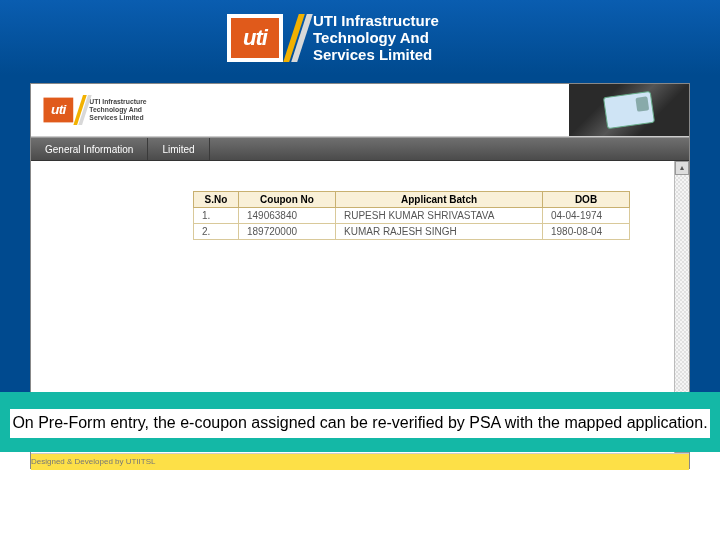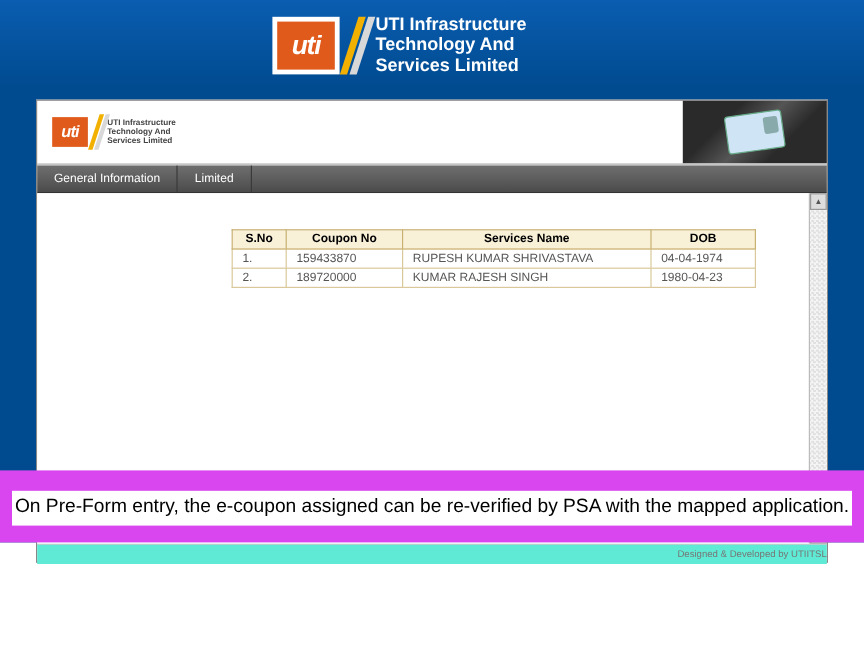--- a/index.html
+++ b/index.html
@@ -186,42 +186,42 @@
     border: 1px solid #999;
     box-sizing: border-box;
     font-size: 8px;
     text-align: center;
     line-height: 12px;
     color: #555;
   }
 
   .footer-bar {
     height: 16px;
-    background: #5eead4;
+    background: #fde047;
     border-top: 1px solid #ccc;
     font-size: 8px;
     color: #777;
-    text-align: right;
+    text-align: left;
     line-height: 16px;
   }
 
   .caption {
     position: absolute;
     left: 10px;
     right: 10px;
     bottom: 14px;
     color: #000;
     background: #fff;
     font-size: 16px;
     text-align: center;
     line-height: 1.3;
     padding: 4px 0;
   }
   .caption-wrap {
-     position:absolute; left:0; right:0; bottom:0; height:60px; background:#d946ef;
+     position:absolute; left:0; right:0; bottom:0; height:60px; background:#14b8a6;
   }
 </style>
 </head>
 <body>
 
 <div class="slide">
 
   <div class="header-band">
     <div class="logo-main">
       <div class="logo-uti-box">
@@ -265,34 +265,34 @@
       <div class="menu-item">General Information</div>
       <div class="menu-item">Limited</div>
     </div>
 
     <div class="content-area">
       <table class="data-table">
         <tbody>
             <tr>
           <th class="col-sno">S.No</th>
           <th class="col-coupon">Coupon No</th>
-          <th class="col-name">Services Name</th>
+          <th class="col-name">Applicant Batch</th>
           <th class="col-dob">DOB</th>
         </tr>
         <tr>
           <td>1.</td>
-          <td>159433870</td>
+          <td>149063840</td>
           <td>RUPESH KUMAR SHRIVASTAVA</td>
           <td>04-04-1974</td>
         </tr>
         <tr>
           <td>2.</td>
           <td>189720000</td>
           <td>KUMAR RAJESH SINGH</td>
-          <td>1980-04-23</td>
+          <td>1980-08-04</td>
         </tr>
       </tbody>
         </table>
 
       <div class="vscroll">
         <div class="vscroll-btn" style="top:0">▴</div>
         <div class="vscroll-btn" style="bottom:0">▾</div>
       </div>
     </div>
 

